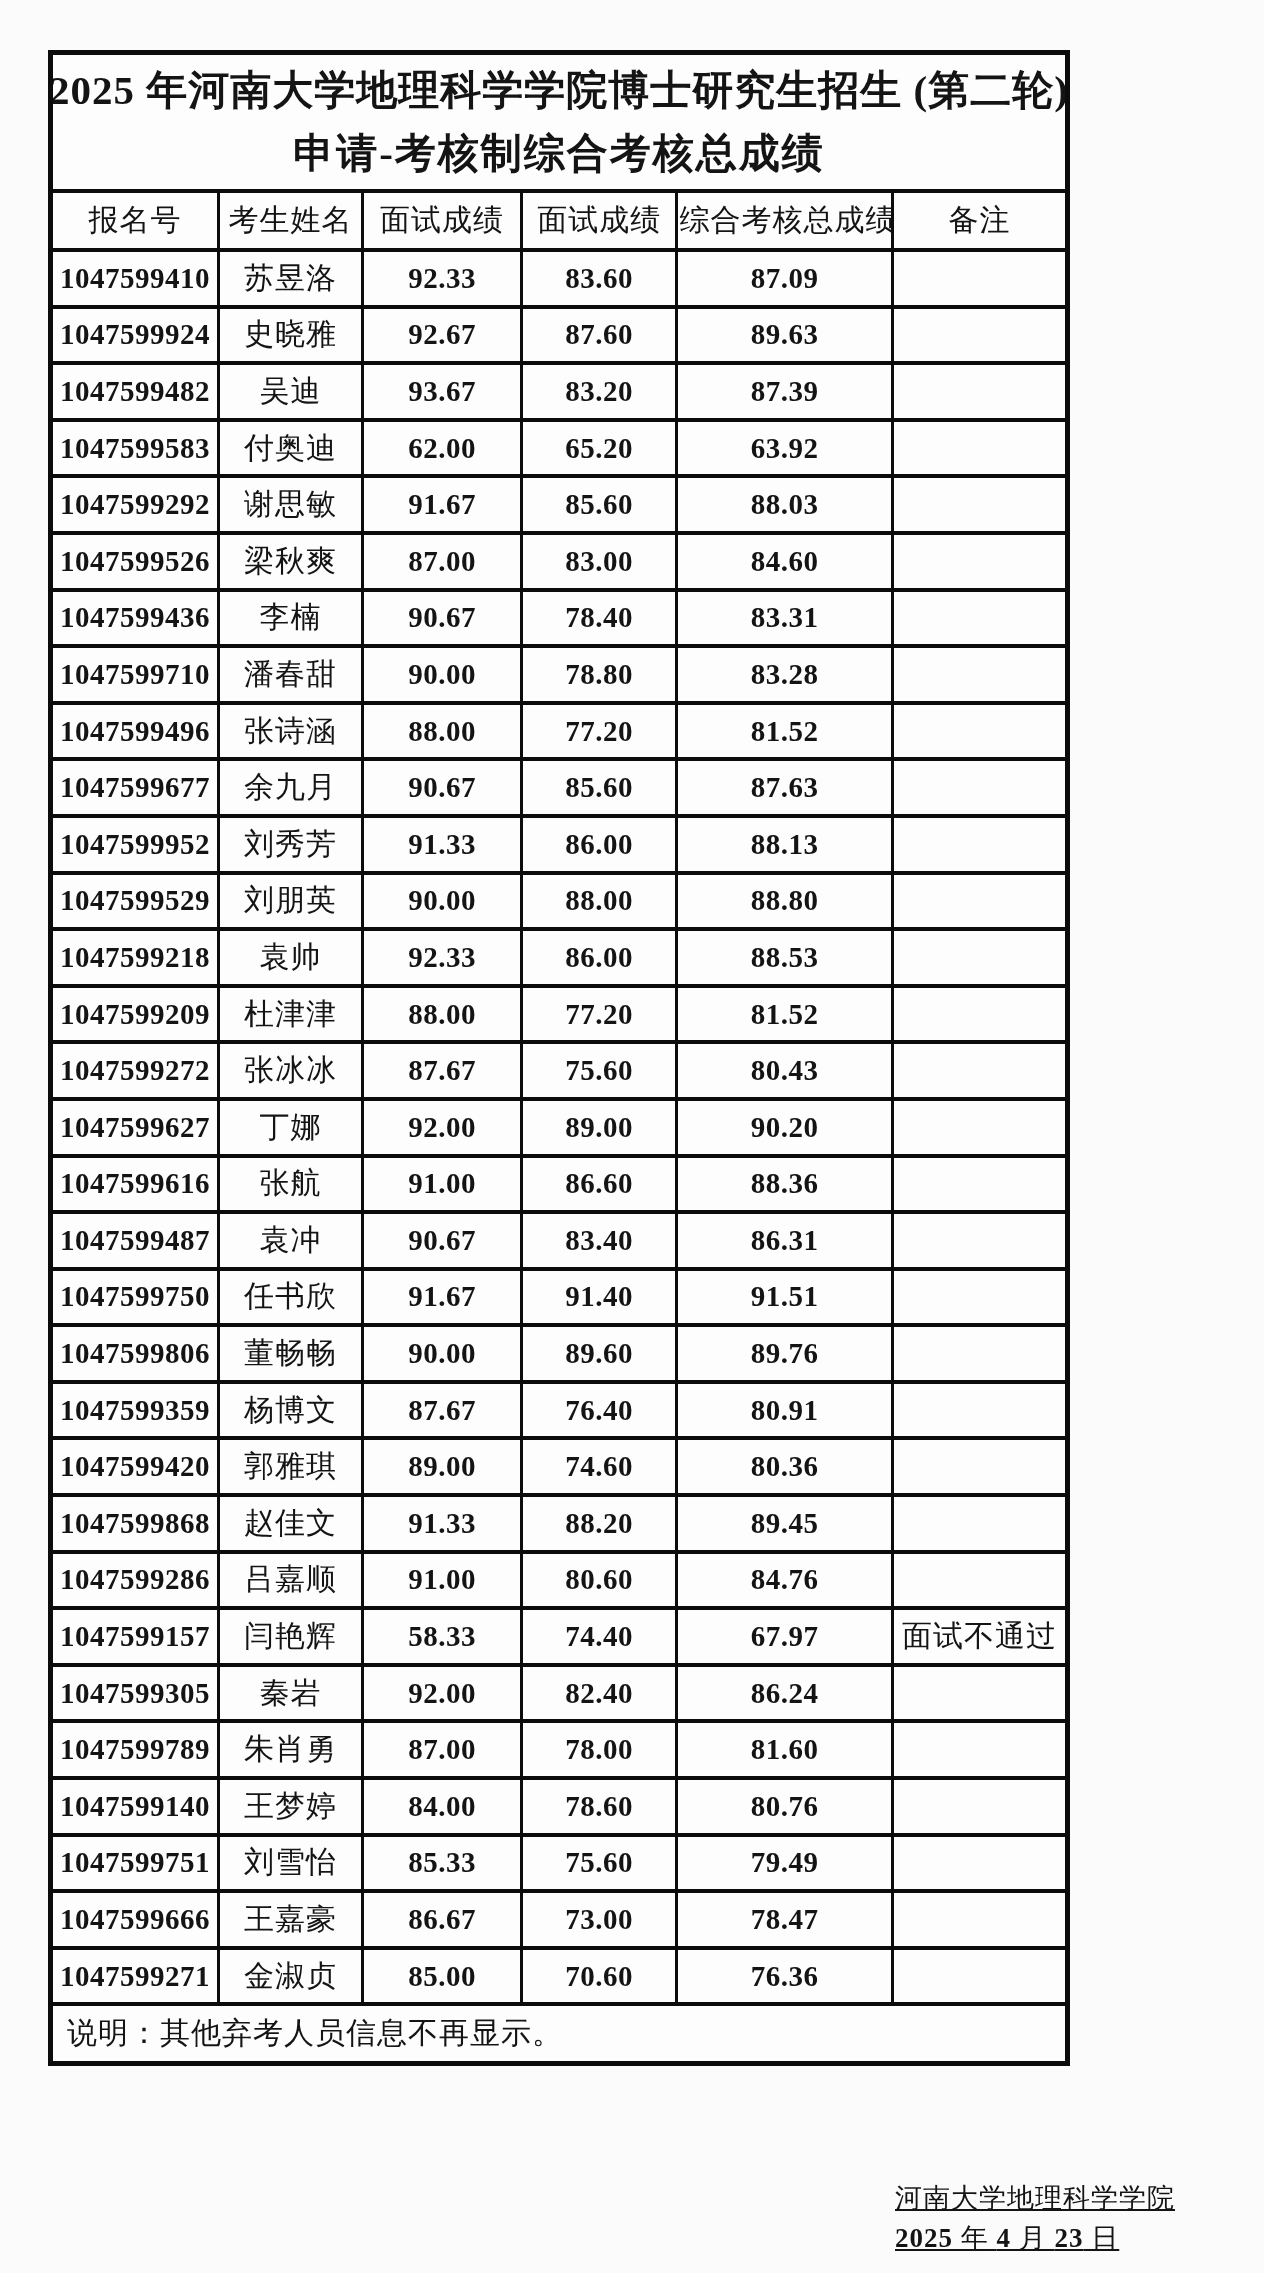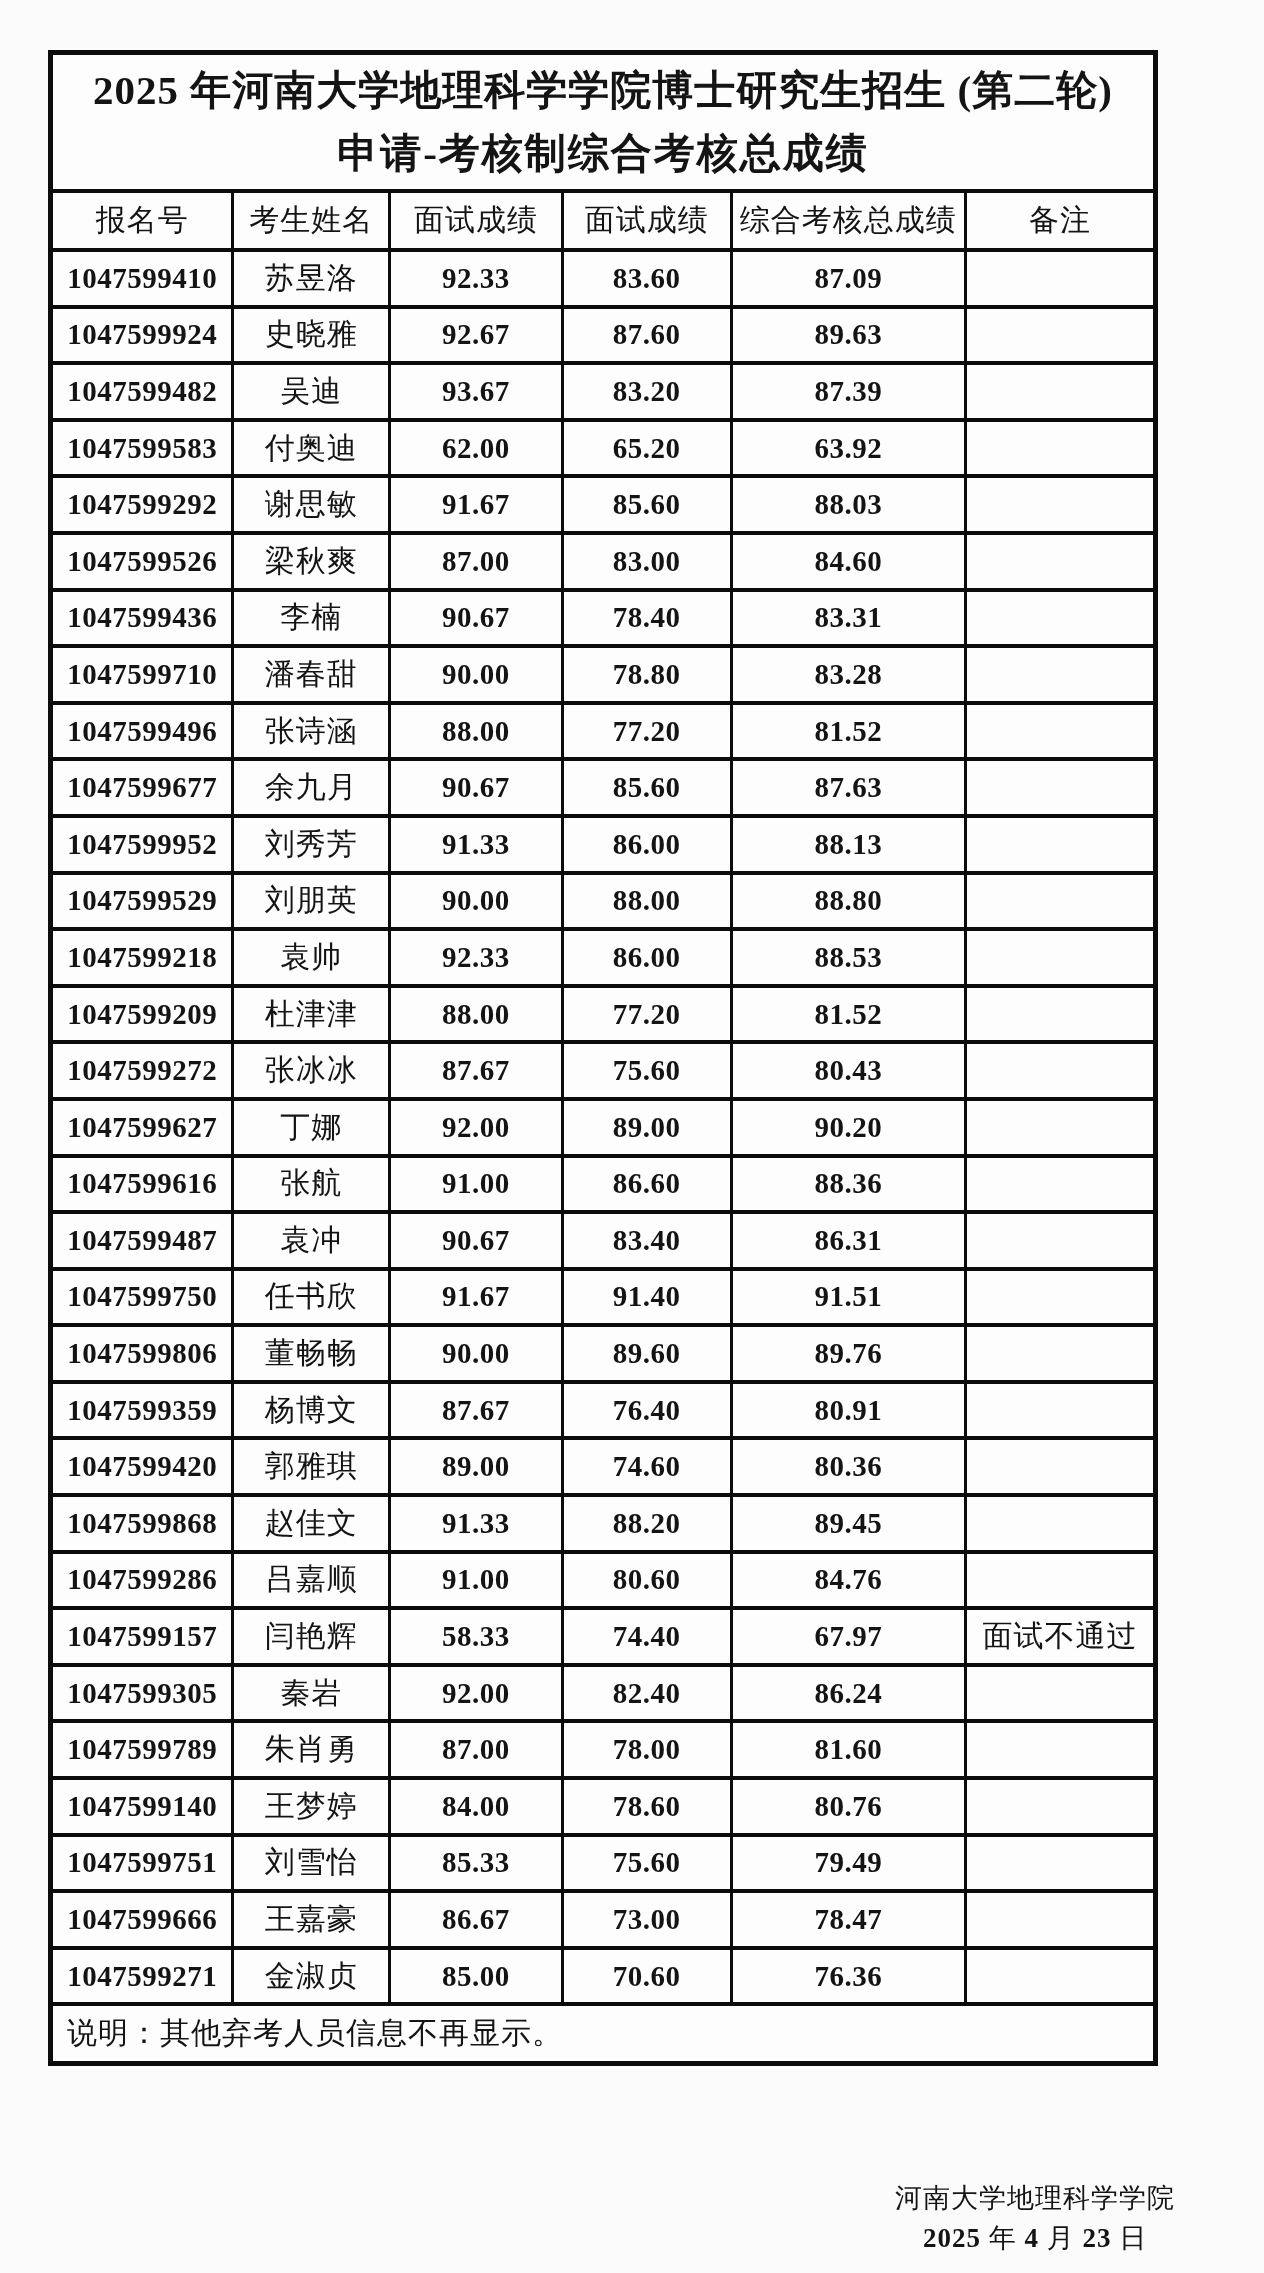--- a/index.html
+++ b/index.html
@@ -6,21 +6,21 @@
   body{
     width:1264px;height:2273px;
     background:#fbfbfb;
     font-family:"Liberation Serif", serif;
     color:#141414;
     -webkit-font-smoothing:antialiased;
   }
   .page{position:relative;width:1264px;height:2273px;overflow:hidden;}
 
   table.score-table{
-    position:absolute;left:48px;top:50px;width:1110px;
+    position:absolute;left:48px;top:50px;width:1022px;
     border-collapse:collapse;table-layout:fixed;
     background:#fdfdfd;
     border:5px solid #0c0c0c;
   }
   col.c1{width:16.5%} col.c2{width:14.2%} col.c3{width:15.6%}
   col.c4{width:15.3%} col.c5{width:21.2%} col.c6{width:17.2%}
 
   td,th{
     border-left:3px solid #0c0c0c;border-right:3px solid #0c0c0c;
     border-top:4px solid #0c0c0c;border-bottom:4px solid #0c0c0c;
@@ -39,21 +39,21 @@
   tr.data-row td{height:50.6px;}
   td.num{font-size:29px;font-weight:bold;letter-spacing:0.5px;}
   td.cjk{font-size:30px;font-weight:normal;letter-spacing:1px;}
 
   .note-cell{
     height:53px;text-align:left;font-size:30px;letter-spacing:1px;
     padding-left:14px;
   }
 
   .footer{
-    position:absolute;top:2178px;right:89px;text-align:center;line-height:40px;
+    position:absolute;top:2178px;right:89px;text-align:left;line-height:40px;text-decoration:underline;
   }
   .footer .org{font-size:27px;letter-spacing:1px;}
   .footer .date{font-size:27px;letter-spacing:1px;}
   .footer .date b{font-weight:bold;}
 </style>
 </head>
 <body>
 
 <div class="page">
 

